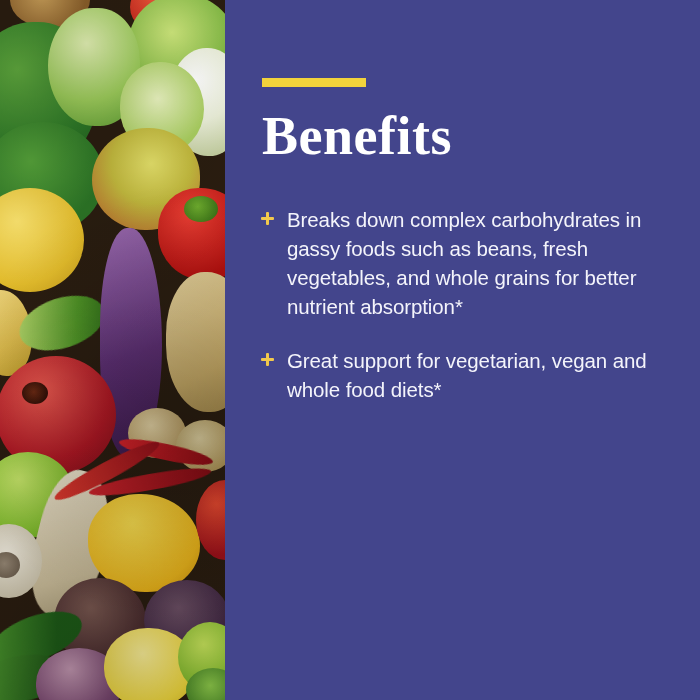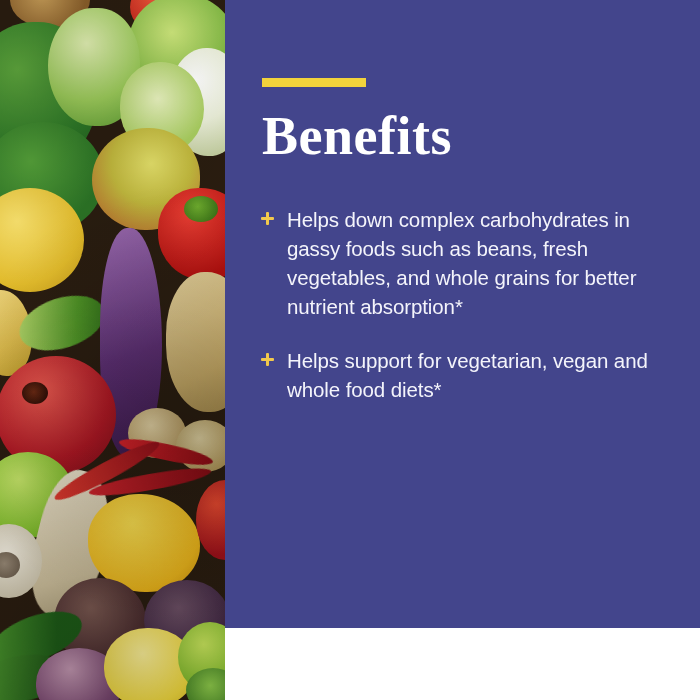--- a/index.html
+++ b/index.html
@@ -41,21 +41,21 @@
       radial-gradient(circle at 45% 95%, rgba(0,0,0,0.18), rgba(0,0,0,0) 55%);
     pointer-events: none;
   }
 
   
   .content-panel {
     position: absolute;
     left: 225px;
     top: 0;
     width: 475px;
-    height: 628px;
+    height: 700px;
     background: #43458c;
   }
 
   .accent-rule {
     position: absolute;
     left: 37px;
     top: 78px;
     width: 104px;
     height: 9px;
     background: #f2d33c;
@@ -177,26 +177,26 @@
   <div class="content-panel">
 
     <div class="accent-rule"></div>
 
     <h1 class="heading">Benefits</h1>
 
     <ul class="benefit-list">
 
       <li class="benefit-item">
         <span class="plus-icon"></span>
-        <span class="benefit-text">Helps down complex carbohydrates in gassy foods such as beans, fresh vegetables, and whole grains for better nutrient absorption*</span>
+        <span class="benefit-text">Breaks down complex carbohydrates in gassy foods such as beans, fresh vegetables, and whole grains for better nutrient absorption*</span>
       </li>
 
 
 
       <li class="benefit-item">
         <span class="plus-icon"></span>
-        <span class="benefit-text">Helps support for vegetarian, vegan and whole food diets*</span>
+        <span class="benefit-text">Great support for vegetarian, vegan and whole food diets*</span>
       </li>
 
     </ul>
   </div>
 
 </div>
 
 </body></html>

